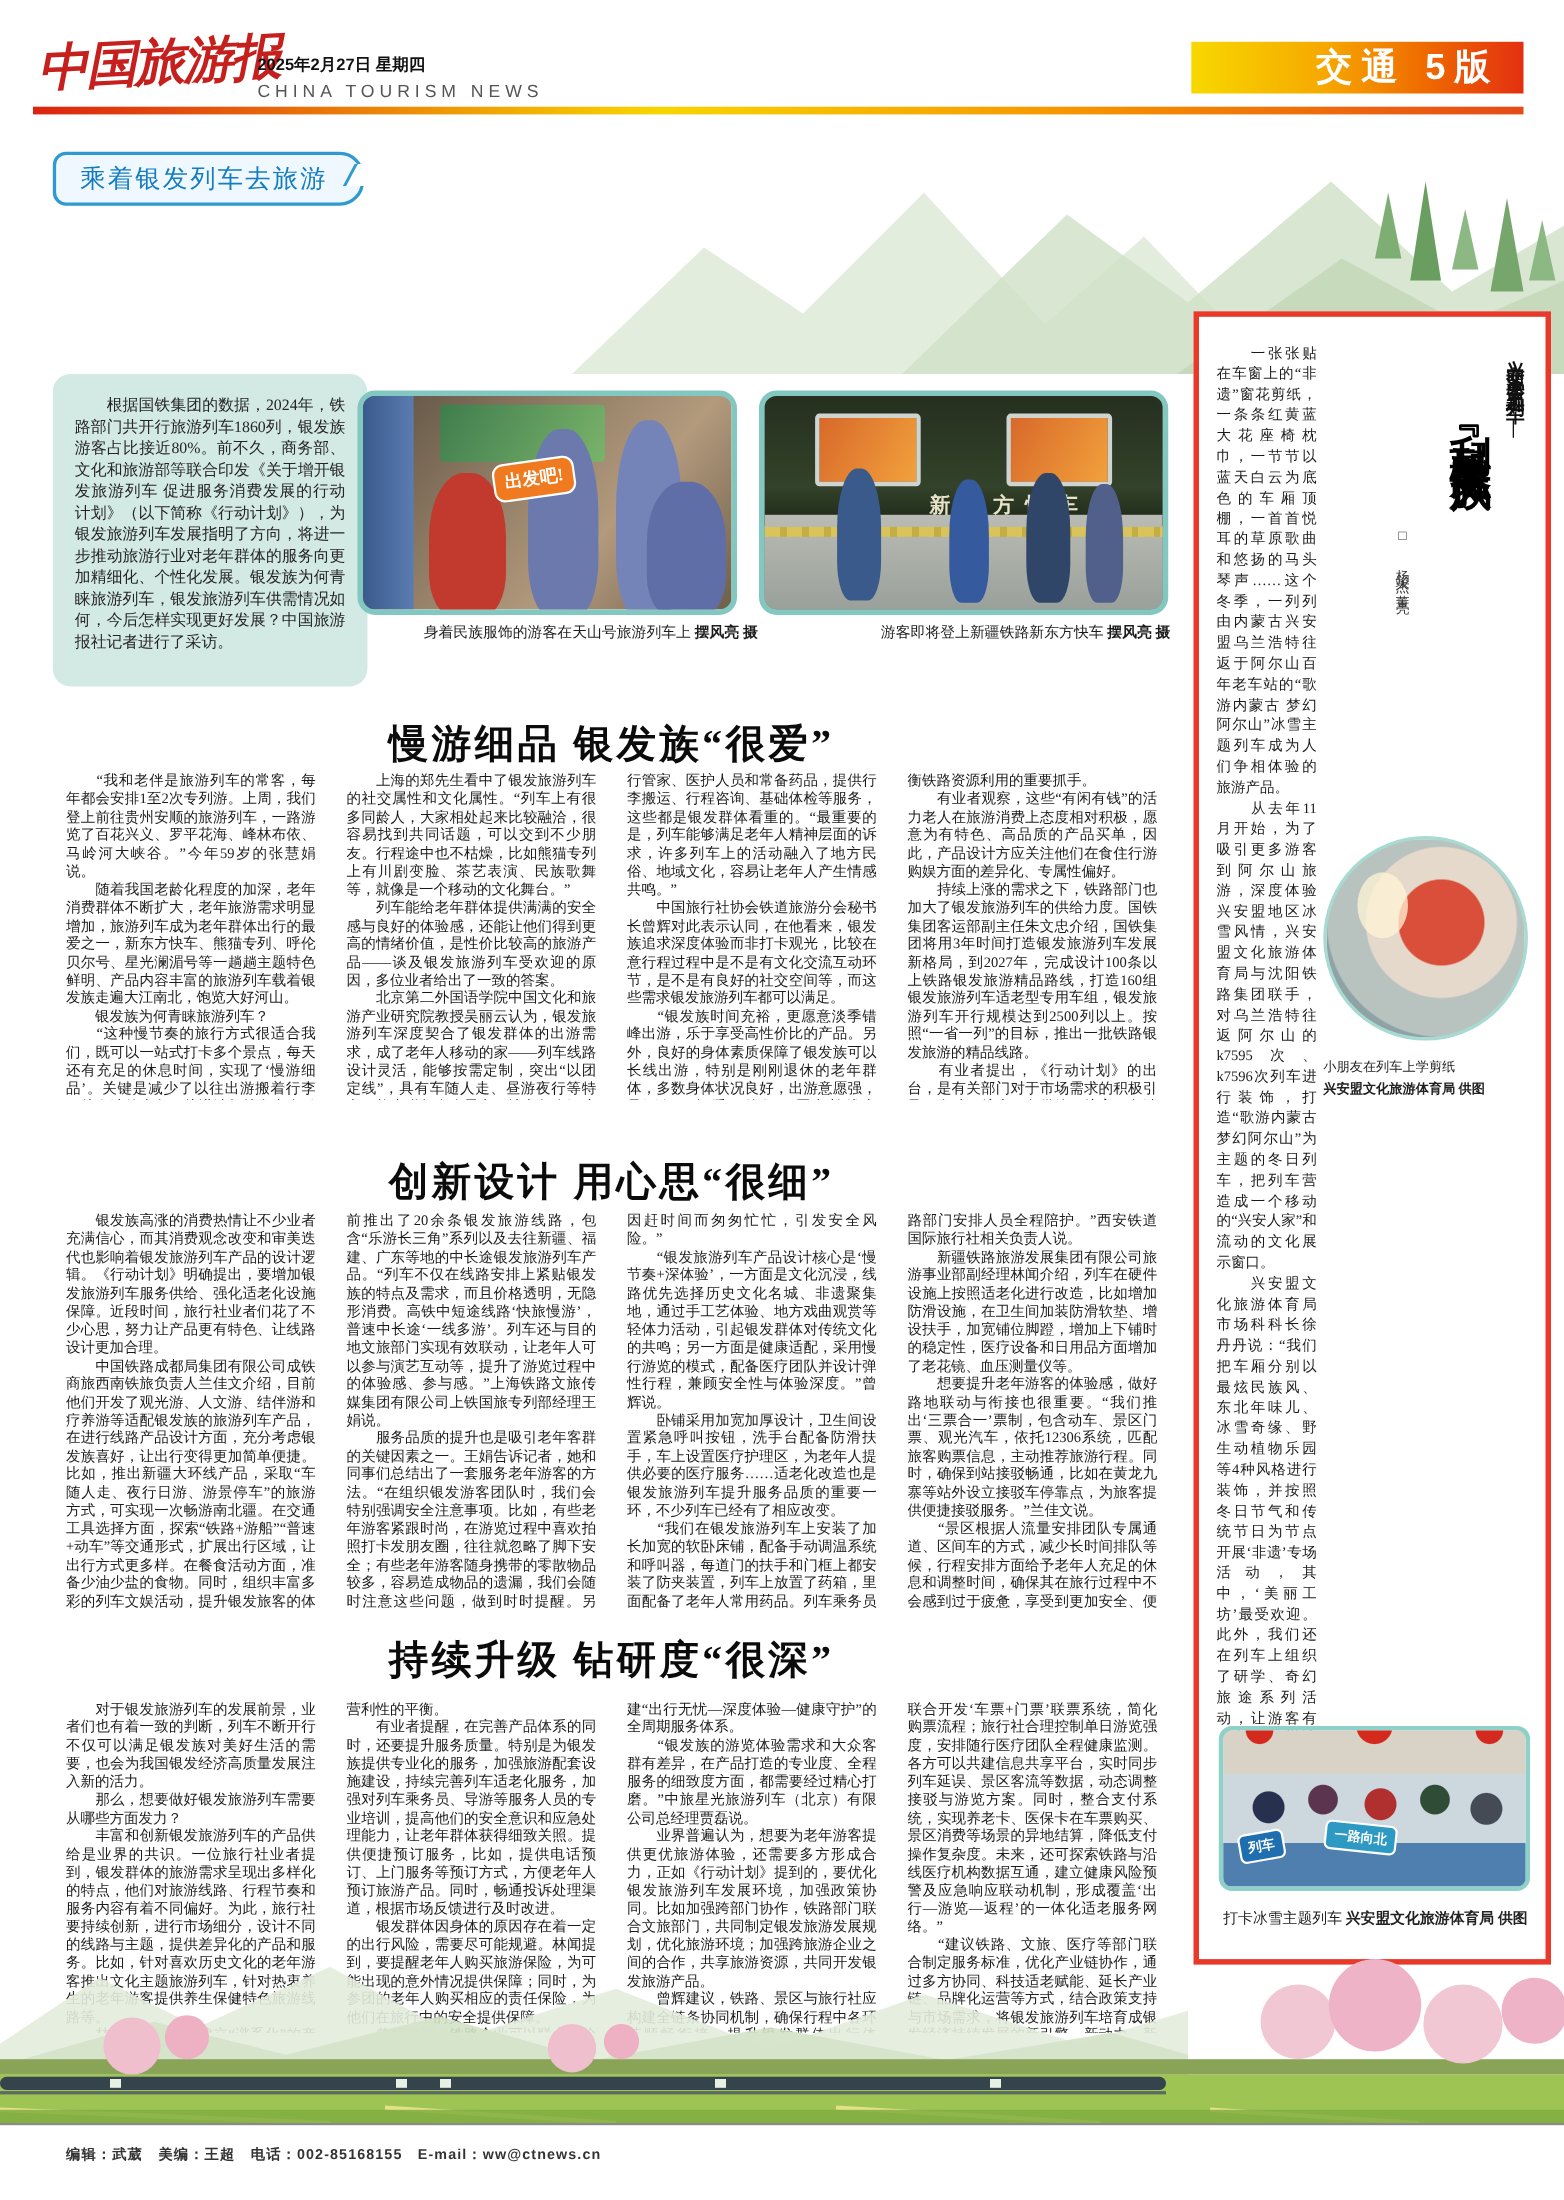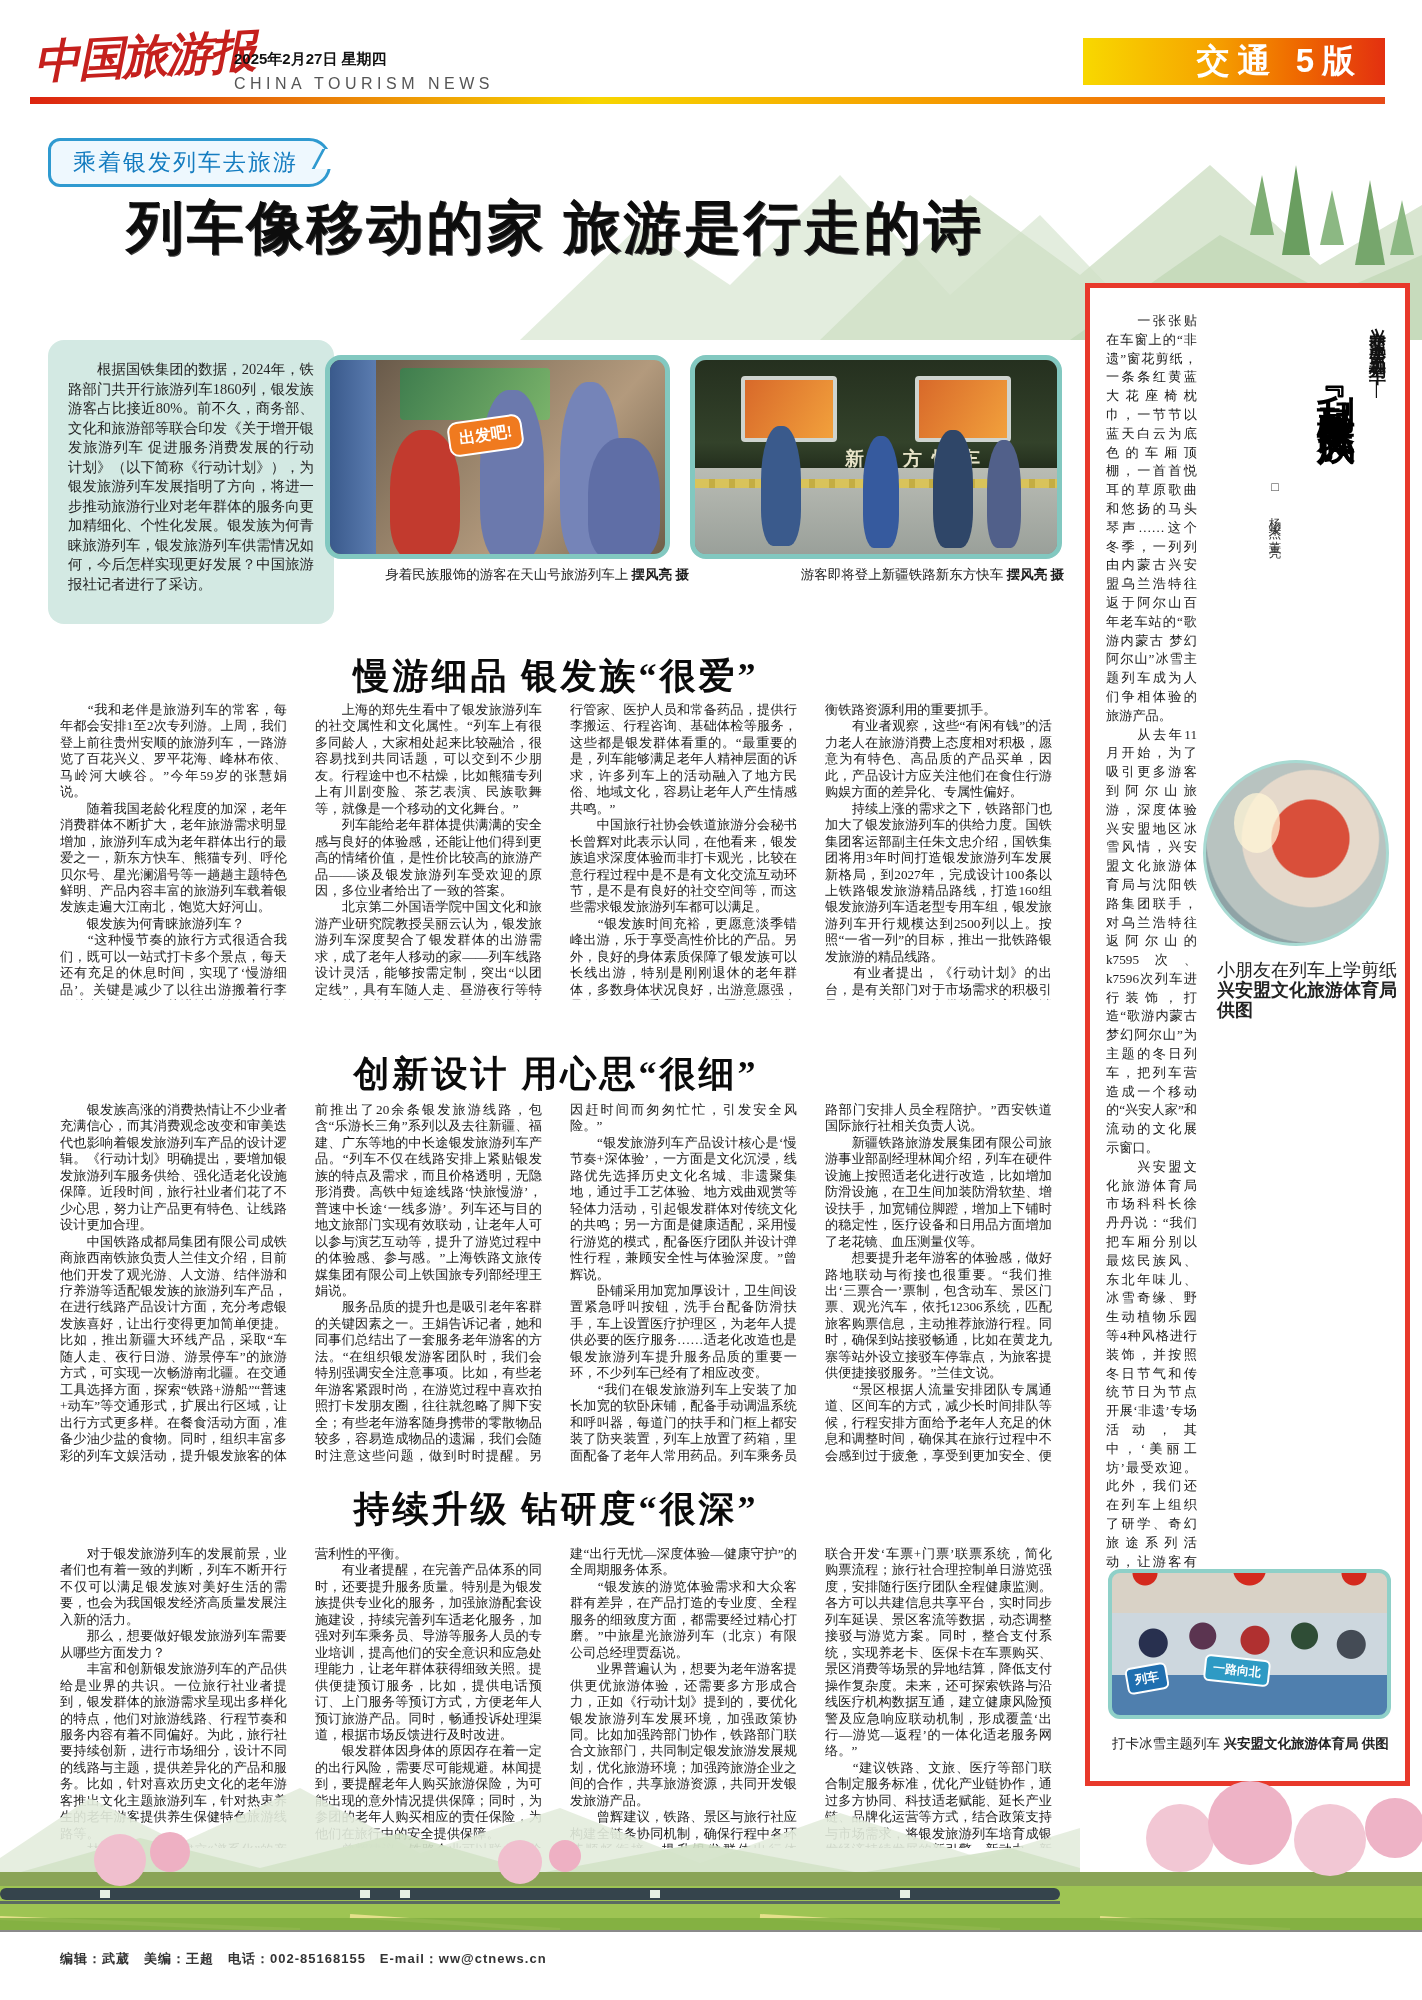--- a/index.html
+++ b/index.html
@@ -67,21 +67,21 @@
   .sb-kicker{position:absolute;right:0;top:2px;writing-mode:vertical-rl;font-size:17px;font-weight:bold;
              letter-spacing:5px;color:#111;}
   .sb-title{position:absolute;right:28px;top:52px;writing-mode:vertical-rl;font-size:38px;font-weight:900;
             letter-spacing:5px;color:#000;}
   .sb-byline{position:absolute;right:106px;top:168px;writing-mode:vertical-rl;font-size:12.5px;letter-spacing:5px;color:#333;}
   .sb-floatB{float:right;clear:right;width:192px;height:338px;position:relative;}
   .sb-circle{position:absolute;right:0;top:6px;width:180px;height:180px;border-radius:50%;border:3px solid #a8dad2;
              background:radial-gradient(circle at 58% 42%,#d94f3a 0 26%,#e5d9cb 27% 46%,#b8c3c0 47% 70%,#8fa3a6 71%);}
   .sb-circle:before{content:"";position:absolute;left:28px;top:30px;width:46px;height:60px;border-radius:50%;
              background:rgba(255,244,214,.75);}
-  .sb-pcap{position:absolute;left:20px;top:206px;width:182px;font-size:18px;line-height:20px;color:#222;}
+  .sb-pcap{position:absolute;left:6px;top:206px;width:182px;font-size:12px;line-height:20px;color:#222;}
   .sb-pcap .bold{font-weight:bold;}
   .sb-body{font-size:13.2px;line-height:18.8px;text-align:justify;white-space:pre-line;color:#1b1b1b;
            height:1262px;overflow:hidden;}
   .sb-photo{position:absolute;left:18px;bottom:62px;width:283px;height:150px;box-sizing:border-box;
             border:4px solid #8fd0c8;border-radius:12px;overflow:hidden;
             background:linear-gradient(180deg,#d9d2c6 0 28%,#cdd7de 28% 72%,#4f7fae 72%);}
   .sb-photo .garland{position:absolute;left:0;top:0;width:100%;height:34px;
             background:radial-gradient(circle at 12% 0,#d42a1e 0 12px,transparent 13px),
                        radial-gradient(circle at 50% -4px,#d42a1e 0 16px,transparent 17px),
                        radial-gradient(circle at 88% 0,#d42a1e 0 12px,transparent 13px);}
@@ -124,21 +124,20 @@
     <div class="date">2025年2月27日 星期四</div>
     <div class="logo-en">CHINA TOURISM NEWS</div>
   </div>
   <div class="badge">
     <span>交通 5版</span>
   </div>
   <div class="toprule"></div>
 
   <div class="tag">乘着银发列车去旅游</div>
 
-  <div class="headline">列车像移动的家 旅游是行走的诗</div>
 
   <div class="intro">　　根据国铁集团的数据，2024年，铁路部门共开行旅游列车1860列，银发族游客占比接近80%。前不久，商务部、文化和旅游部等联合印发《关于增开银发旅游列车 促进服务消费发展的行动计划》（以下简称《行动计划》），为银发旅游列车发展指明了方向，将进一步推动旅游行业对老年群体的服务向更加精细化、个性化发展。银发族为何青睐旅游列车，银发旅游列车供需情况如何，今后怎样实现更好发展？中国旅游报社记者进行了采访。</div>
 
   <div class="photo ph1">
     <div class="curtain"></div>
     <div class="tv"></div>
     <div class="fig" style="left:60px;top:70px;width:70px;height:130px;background:#c23a2e;"></div>
     <div class="fig" style="left:150px;top:30px;width:64px;height:170px;background:#6b79ad;"></div>
     <div class="fig" style="left:230px;top:22px;width:60px;height:178px;background:#7584b8;"></div>
     <div class="fig" style="left:258px;top:78px;width:72px;height:122px;background:#5f6ea6;"></div>

